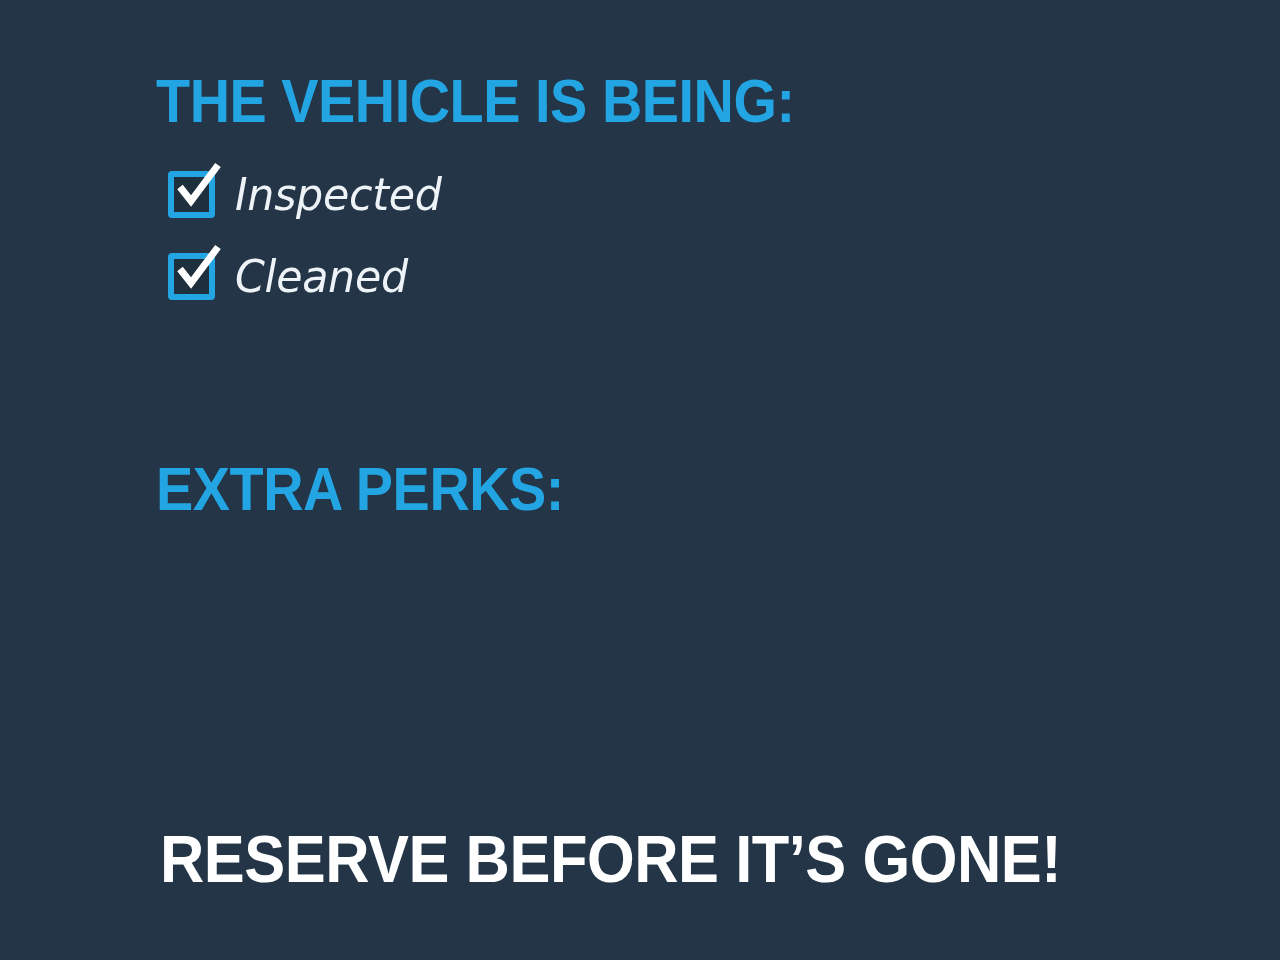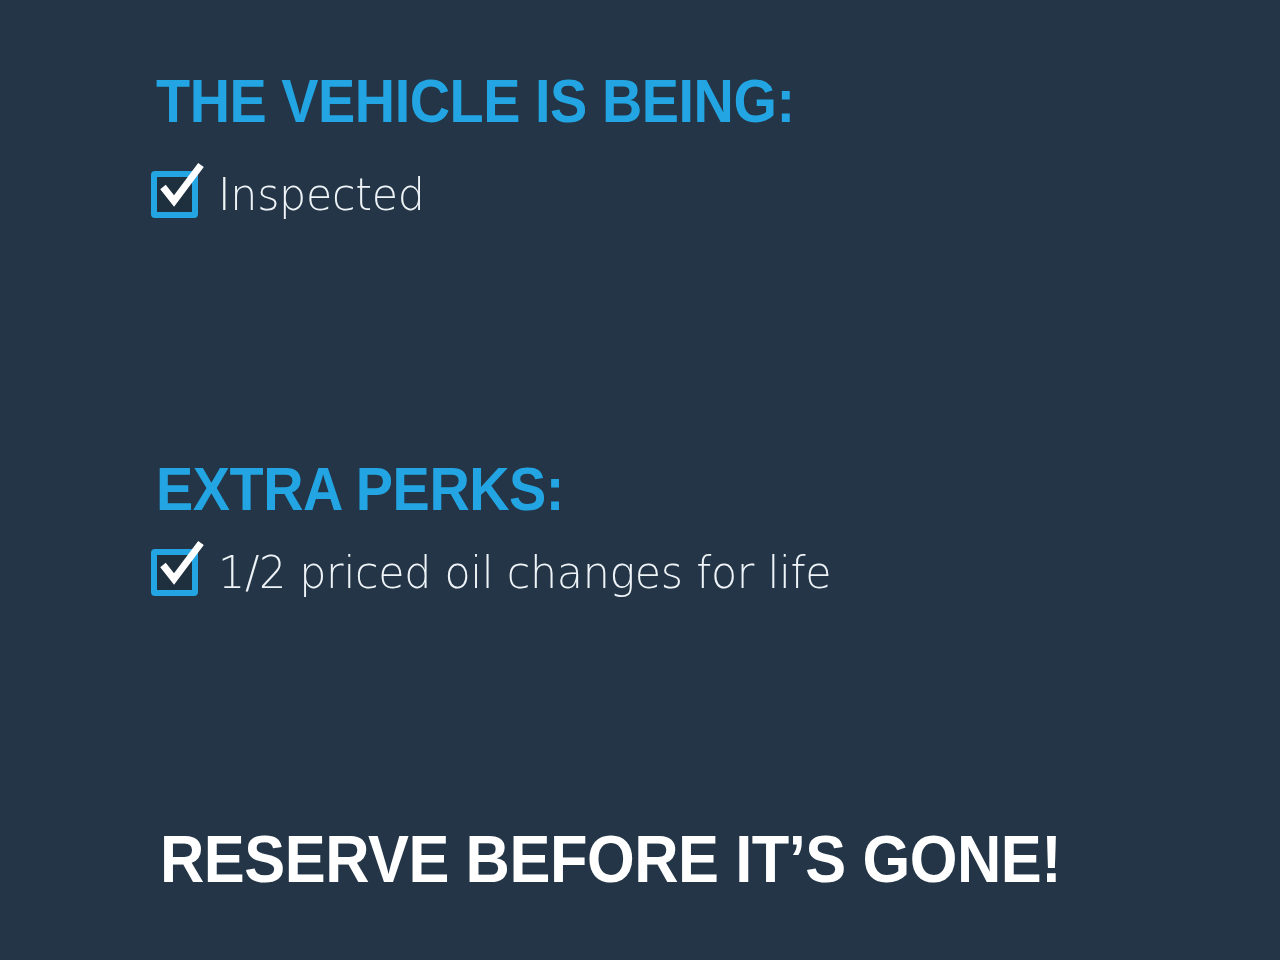--- a/index.html
+++ b/index.html
@@ -38,21 +38,22 @@
     transform: scaleX(0.90);
     transform-origin: left center;
     white-space: nowrap;
   }
   #heading-vehicle  { top: 70px; }
   #heading-perks    { top: 458px; }
 
   
   .check-group {
     position: absolute;
-    left: 151px;
+    left: 168px;
+    font-style: italic;
   }
   #group-vehicle { top: 166px; }
   #group-perks   { top: 544px; }
 
   .check-row {
     display: flex;
     align-items: flex-start;
     height: 82px;
   }
 
@@ -128,36 +129,36 @@
       <span class="checkbox-icon">
         <span class="box"></span>
         <svg viewBox="0 0 62 62" xmlns="http://www.w3.org/2000/svg" aria-hidden="true">
           <path d="M14 28 L25 42 L52 6" fill="none" stroke="#ffffff" stroke-width="7" stroke-linecap="butt" stroke-linejoin="miter"></path>
         </svg>
       </span>
       <span class="check-label">Inspected</span>
     </div>
 
 
+    <div class="check-row">
+      <span class="checkbox-icon">
+        <span class="box"></span>
+        <svg viewBox="0 0 62 62" xmlns="http://www.w3.org/2000/svg" aria-hidden="true">
+          <path d="M14 28 L25 42 L52 6" fill="none" stroke="#ffffff" stroke-width="7" stroke-linecap="butt" stroke-linejoin="miter"></path>
+        </svg>
+      </span>
+      <span class="check-label">Cleaned</span>
+    </div>
 
   </div>
 
   <div id="heading-perks" class="section-heading">EXTRA PERKS:</div>
 
   <div id="group-perks" class="check-group">
 
-    <div class="check-row">
-      <span class="checkbox-icon">
-        <span class="box"></span>
-        <svg viewBox="0 0 62 62" xmlns="http://www.w3.org/2000/svg" aria-hidden="true">
-          <path d="M14 28 L25 42 L52 6" fill="none" stroke="#ffffff" stroke-width="7" stroke-linecap="butt" stroke-linejoin="miter"></path>
-        </svg>
-      </span>
-      <span class="check-label">1/2 priced oil changes for life</span>
-    </div>
 
 
 
   </div>
 
   <div id="cta-headline">RESERVE BEFORE IT’S GONE!</div>
 
 </div>
 
 </body></html>

